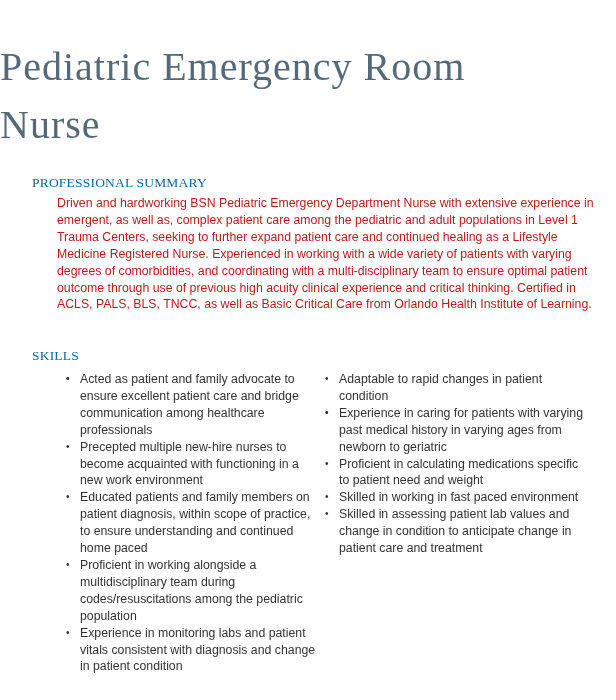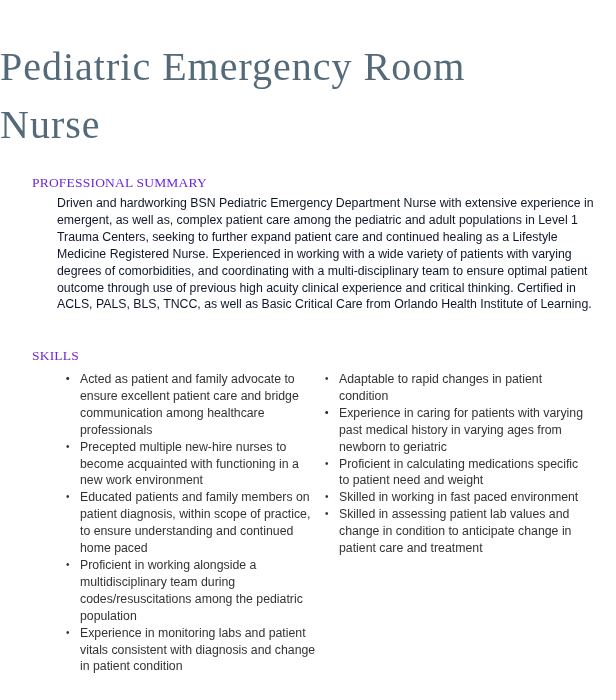--- a/index.html
+++ b/index.html
@@ -6,26 +6,26 @@
   body { width: 616px; height: 700px; overflow: hidden; position: relative; }
   .title {
     position: absolute; left: 0; top: 38px; width: 616px;
     font-family: "Liberation Serif", serif;
     font-size: 40px; line-height: 58px;
     color: #546a78; letter-spacing: 1px;
   }
   .section-heading {
     position: absolute; left: 32px;
     font-family: "Liberation Serif", serif;
-    font-size: 13.5px; color: #6d28d9; letter-spacing: 0.2px;
+    font-size: 13.5px; color: #0369a1; letter-spacing: 0.2px;
   }
   .summary {
     position: absolute; left: 57px; top: 195px; width: 540px;
     font-family: "Liberation Sans", sans-serif;
-    font-size: 12.3px; line-height: 16.9px; color: #0f172a;
+    font-size: 12.3px; line-height: 16.9px; color: #b91c1c;
   }
   .skills-col {
     position: absolute; top: 371px;
     margin: 0; padding: 0; list-style: none;
     font-family: "Liberation Sans", sans-serif;
     font-size: 12.3px; line-height: 16.9px; color: #333333;
   }
   .skills-col li { position: relative; padding-left: 14px; }
   .skills-col li .bullet { position: absolute; left: 0; top: 0; font-size: 10px; }
   .col-left { left: 66px; width: 256px; }

